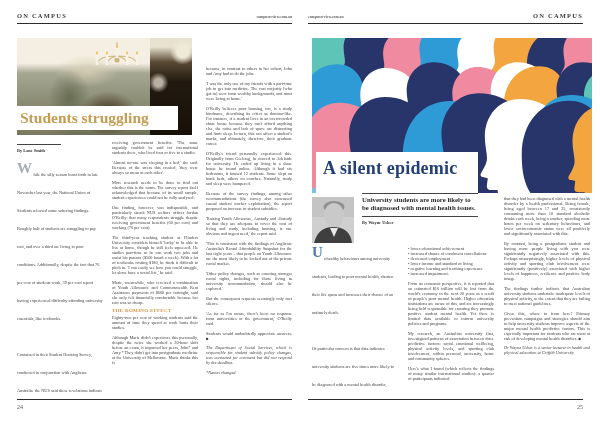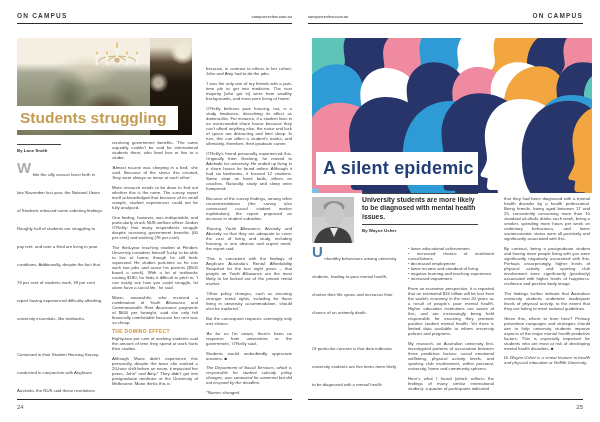--- a/index.html
+++ b/index.html
@@ -1,17 +1,17 @@
 <!DOCTYPE html>
 <html><head>
 <meta charset="utf-8">
 <style>
   html,body{margin:0;padding:0;background:#e9e9e9;}
   .spread{position:relative;width:600px;height:422px;background:#ffffff;overflow:hidden;
-          font-family:Liberation Sans, sans-serif;color:#3a3a3a;}
+          font-family:Liberation Serif, serif;color:#3a3a3a;}
   .abs{position:absolute;}
   .section-label{font-size:6.5px;font-weight:bold;letter-spacing:1.2px;color:#3c3c3c;}
   .site-label{font-size:3.8px;font-weight:bold;color:#666;}
   .rule{background:#2b2b2b;height:1px;}
   .thinrule{background:#444;height:0.8px;}
   .pagenum{font-size:6px;color:#555;}
   .bodytext{font-size:4.3px;line-height:5px;text-align:justify;white-space:pre-line;color:#3e3e3e;}
   .col{overflow:hidden;}
   .dropcap{float:left;font-weight:bold;font-size:15px;line-height:12.5px;padding-right:1.5px;}
   .dropcap.gray{color:#a9aeb2;}
@@ -29,21 +29,21 @@
       radial-gradient(ellipse 40px 20px at 40% 34%, rgba(214,206,180,0.9), rgba(214,206,180,0) 80%),
       linear-gradient(180deg,#f4efe2 0%,#f4efe2 26%,#a7a894 36%,#8e9078 62%,#6f7258 100%);}
   .darkwall{right:0;top:0;width:42px;height:100%;
     background:
       radial-gradient(circle at 78% 14%, #efe9d8 0 6px, rgba(239,233,216,0) 13px),
       radial-gradient(circle at 20% 46%, rgba(222,214,196,0.8) 0 4px, rgba(222,214,196,0) 10px),
       linear-gradient(180deg,#e8e1cf 0 9px,#5a4a34 24px,#221a10 45%,#171008 100%);}
   .headline-band-left{left:17px;top:106px;width:161px;height:24px;background:#fff;}
   .headline-band-left span{font-size:15.5px;font-weight:bold;color:#c49c52;line-height:24px;padding-left:3px;display:block;}
   
-  .headline-band-right{left:316px;top:152px;width:162px;height:33px;background:#fff;}
+  .headline-band-right{left:316px;top:152px;width:162px;height:49px;background:#fff;}
   .headline-band-right span{font-size:18px;font-weight:bold;color:#223f77;line-height:33px;padding-left:7px;display:block;letter-spacing:0.2px;}
 </style>
 </head>
 <body>
 
 <div class="spread">
 
   <div class="abs section-label" style="left:17px;top:12px">ON CAMPUS</div>
   <div class="abs site-label" style="left:230px;top:15px;width:62px;text-align:right">campusreview.com.au</div>
   <div class="abs rule" style="left:17px;top:23px;width:275px"></div>

